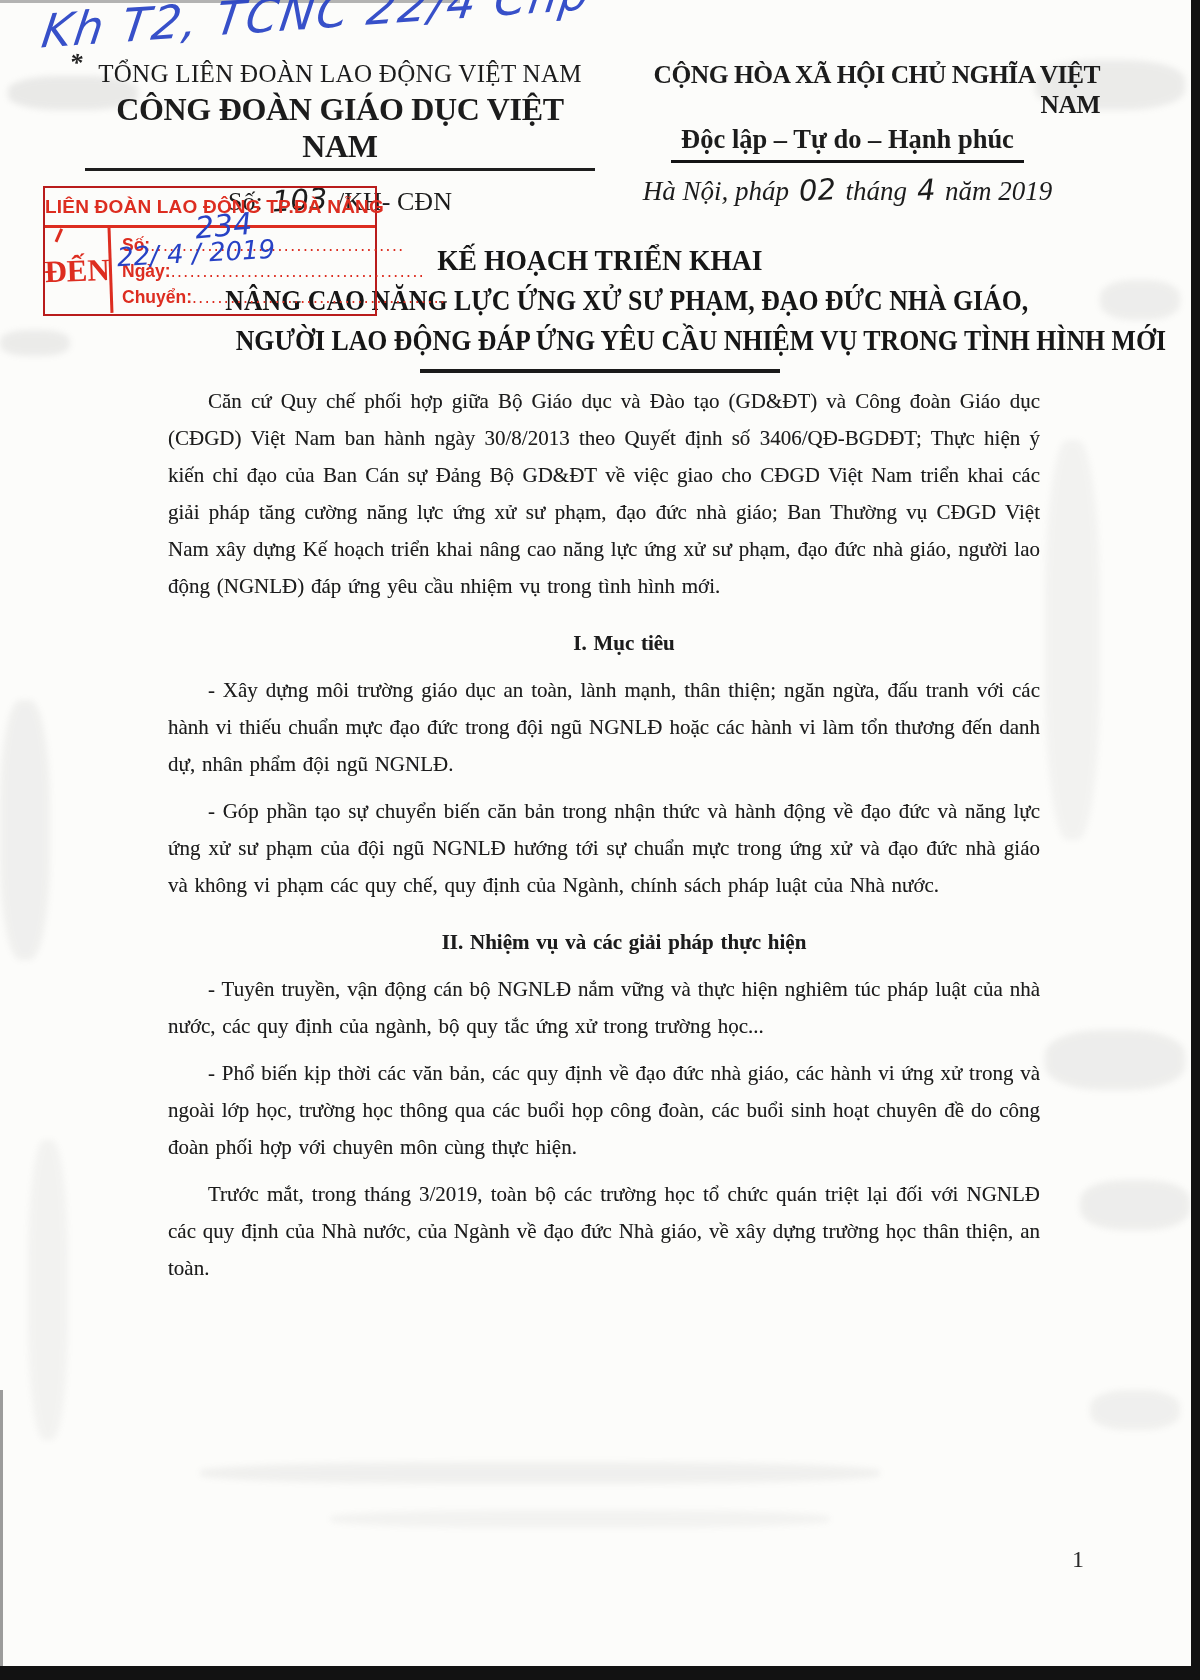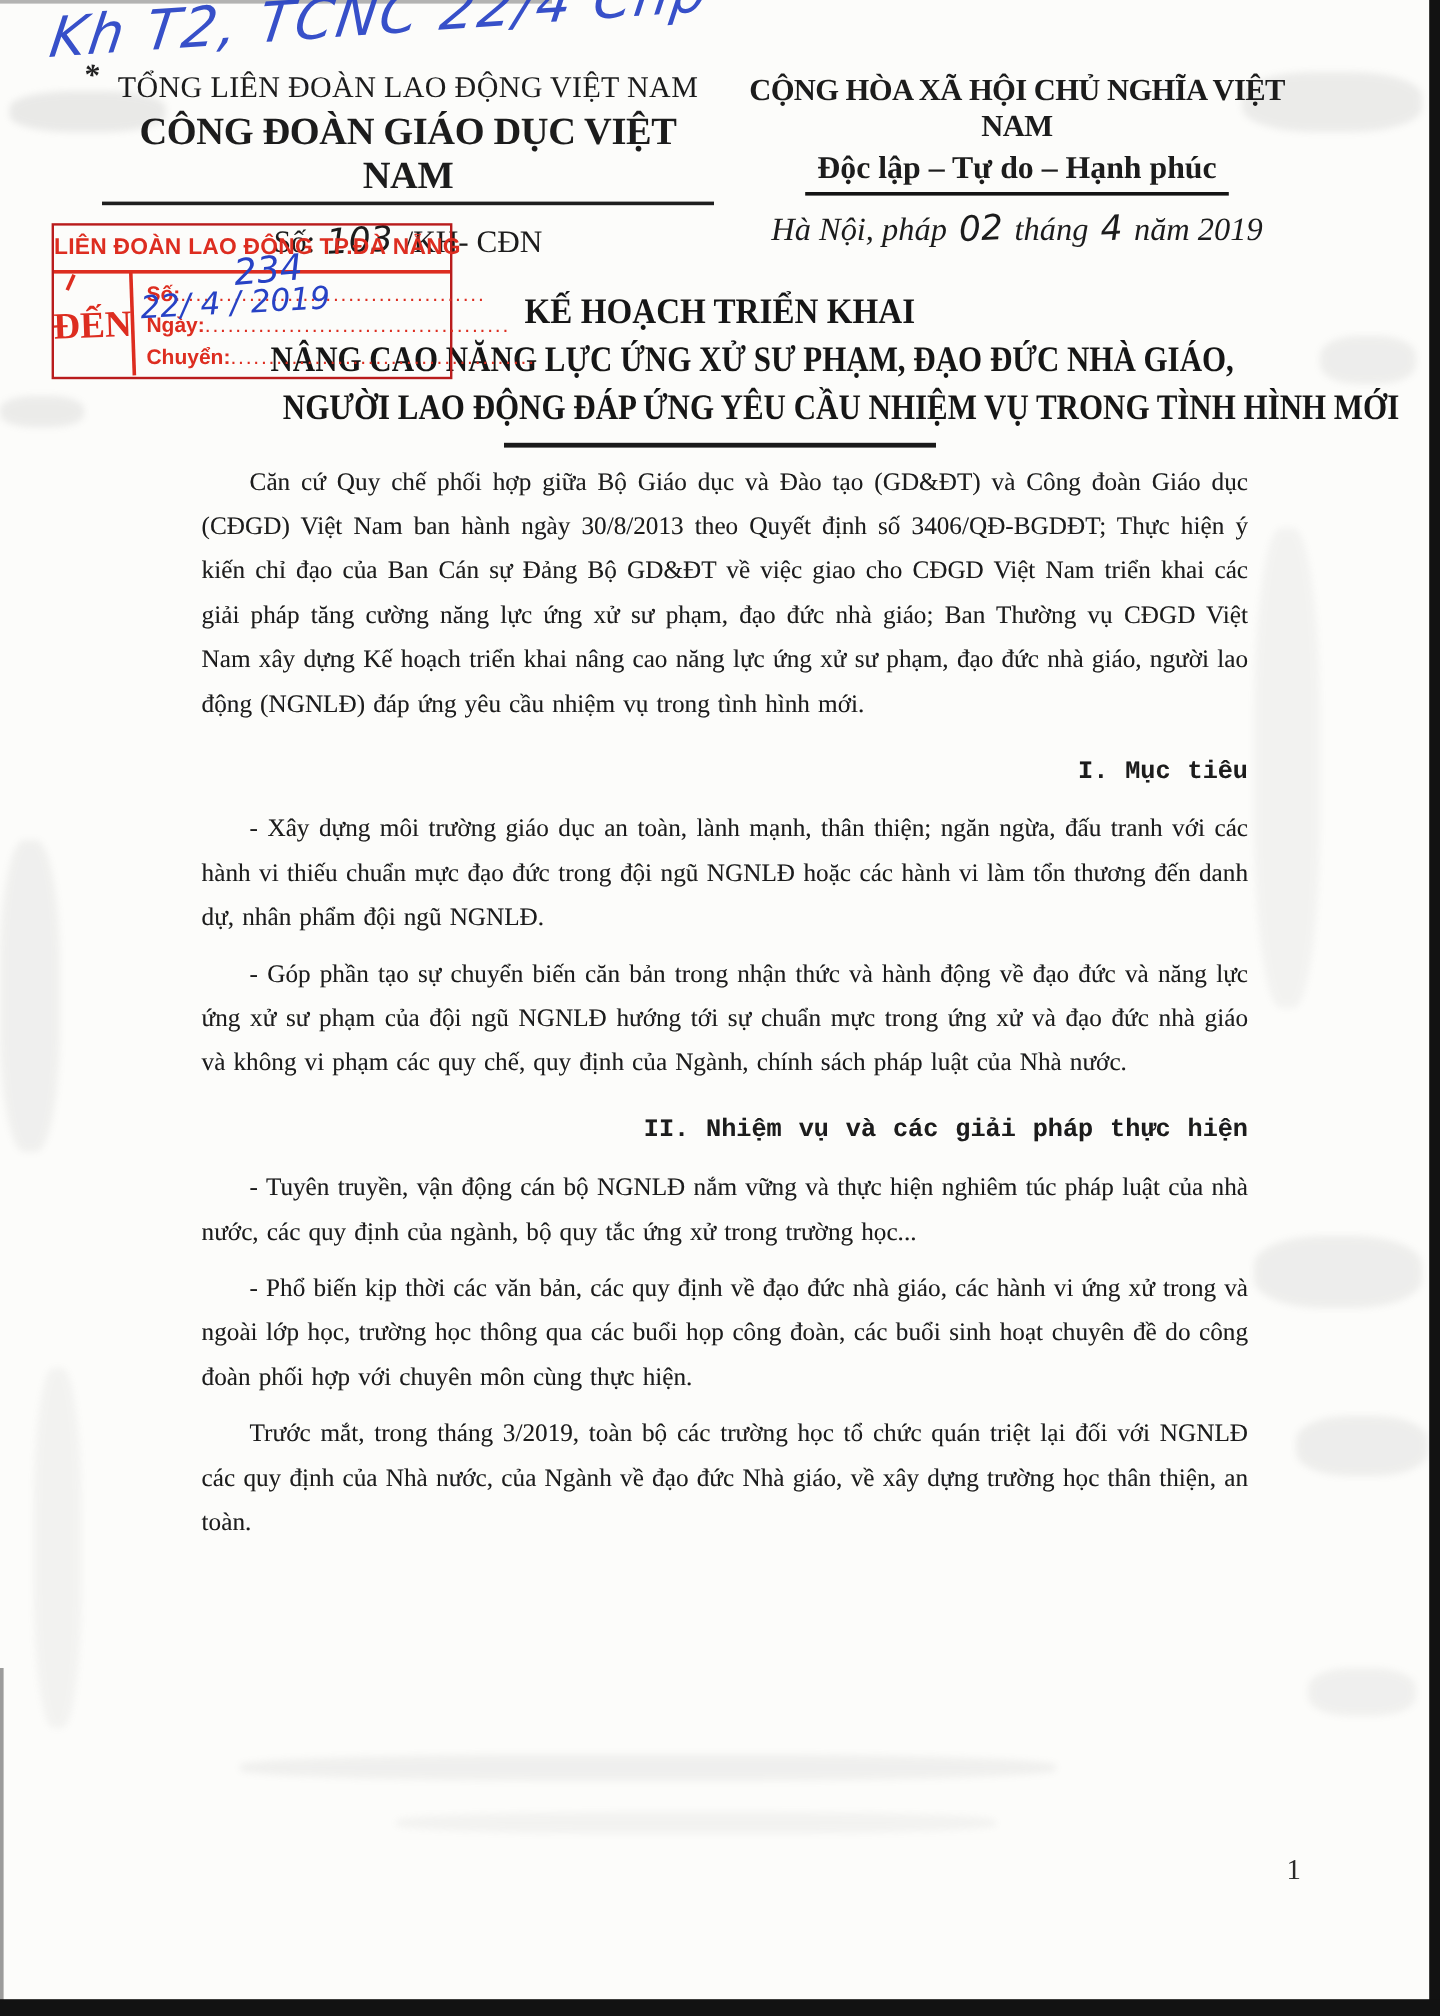--- a/index.html
+++ b/index.html
@@ -25,21 +25,21 @@
   .hdr-left .l1 { font-size:25px; letter-spacing:.3px; }
   .hdr-left .l2 { margin-top:3px; font-size:32px; font-weight:bold; letter-spacing:-.3px; }
   .u  { display:inline-block; border-bottom:3px solid #1e1e1e; padding:0 6px 3px; }
   .so-line { margin-top:15px; font-size:26px; }
   .hw-dark {
     font-family:"DejaVu Sans", sans-serif; font-style:italic;
     display:inline-block; transform:rotate(-3deg); font-size:29px; line-height:1;
     padding:0 3px;
   }
   .hdr-right { position:absolute; left:595px; top:60px; width:505px; text-align:center; z-index:2; }
-  .hdr-right .l1 { font-size:25.5px; font-weight:bold; letter-spacing:-.5px; }
+  .hdr-right .l1 { font-size:25.5px; font-weight:bold; letter-spacing:-.5px;text-align:right; }
   .hdr-right .l2 { margin-top:4px; font-size:26.5px; font-weight:bold; }
   .u2 { display:inline-block; border-bottom:3px solid #141414; padding:0 10px 5px; }
   .date-line { margin-top:13px; font-size:27px; font-style:italic; }
   
   .stamp {
     position:absolute; left:43px; top:186px; width:330px; height:126px;
     border:2px solid #b91c1c; color:#dd2d20; z-index:6; background:transparent;
   }
   .stamp-org {
     height:37px; line-height:37px; border-bottom:3px solid #dd2d20;
@@ -77,21 +77,21 @@
   .cond1{ display:inline-block; transform:scaleX(.92); transform-origin:center; }
   .t-rule { width:360px; height:4px; background:#1a1a1a; margin:9px auto 0; }
   
   .bodytext { position:absolute; left:168px; top:383px; width:872px; z-index:2;
               text-align:justify; }
   .bodytext p {
     margin:0 0 10px; font-size:21px; line-height:37px;
     text-indent:40px; word-spacing:1.5px;
     text-shadow:0 0 .5px rgba(30,30,30,.35);
   }
-  p.hd  { font-weight:bold; text-align:right; margin-top:20px;font-family:Liberation Mono, monospace; }
+  p.hd  { font-weight:bold; text-align:center; margin-top:20px; }
   p.hdi { font-weight:bold; font-style:italic; margin-top:4px; }
   
   .pageno { position:absolute; left:1072px; top:1546px; font-size:24px; color:#2a2a2a; z-index:2; }
   .edge-right  { position:absolute; right:0; top:0; width:9px; height:100%; background:#121212; z-index:9; }
   .edge-bottom { position:absolute; left:0; bottom:0; width:100%; height:14px; background:#121212; z-index:9; }
   .edge-top    { position:absolute; left:0; top:0; width:460px; height:3px; background:rgba(70,70,70,.4); z-index:3; }
   .edge-left   { position:absolute; left:0; top:1390px; width:3px; height:278px; background:rgba(60,60,60,.5); z-index:3; }
   .noise { position:absolute; filter:blur(3px); background:#8a8a8a; border-radius:40%; z-index:1; }
 </style>
 </head>

